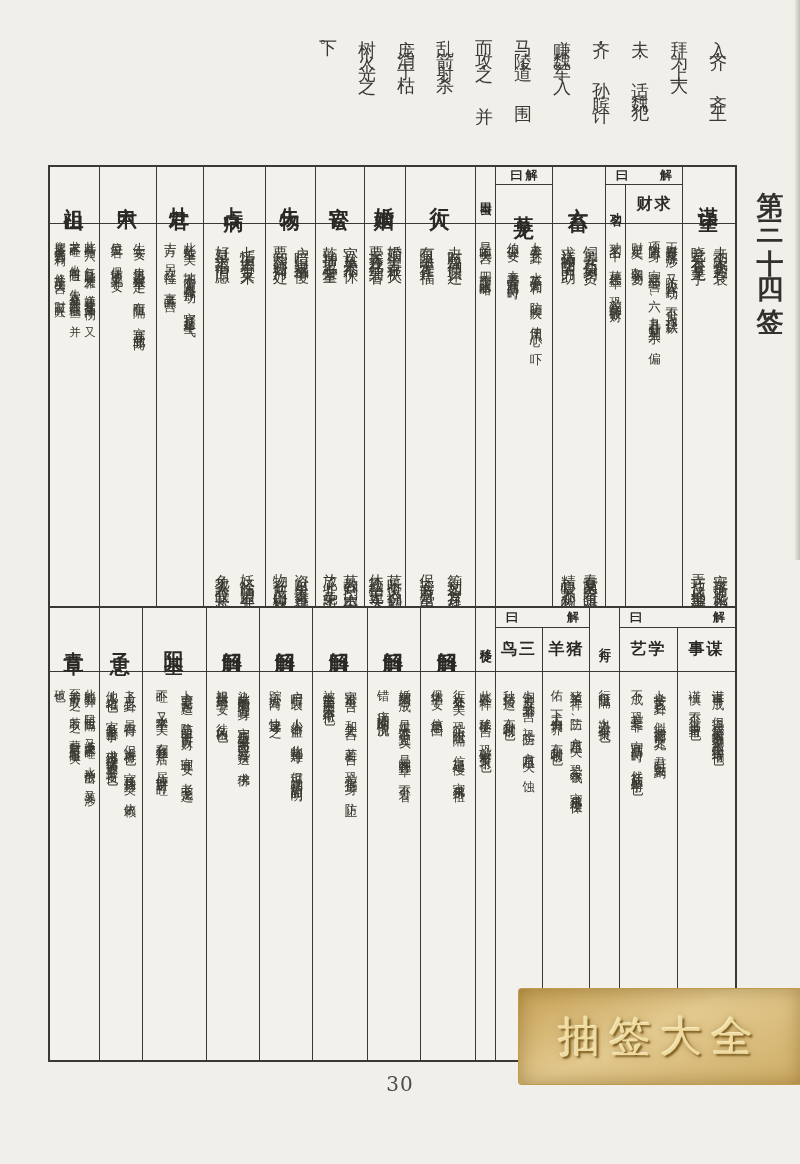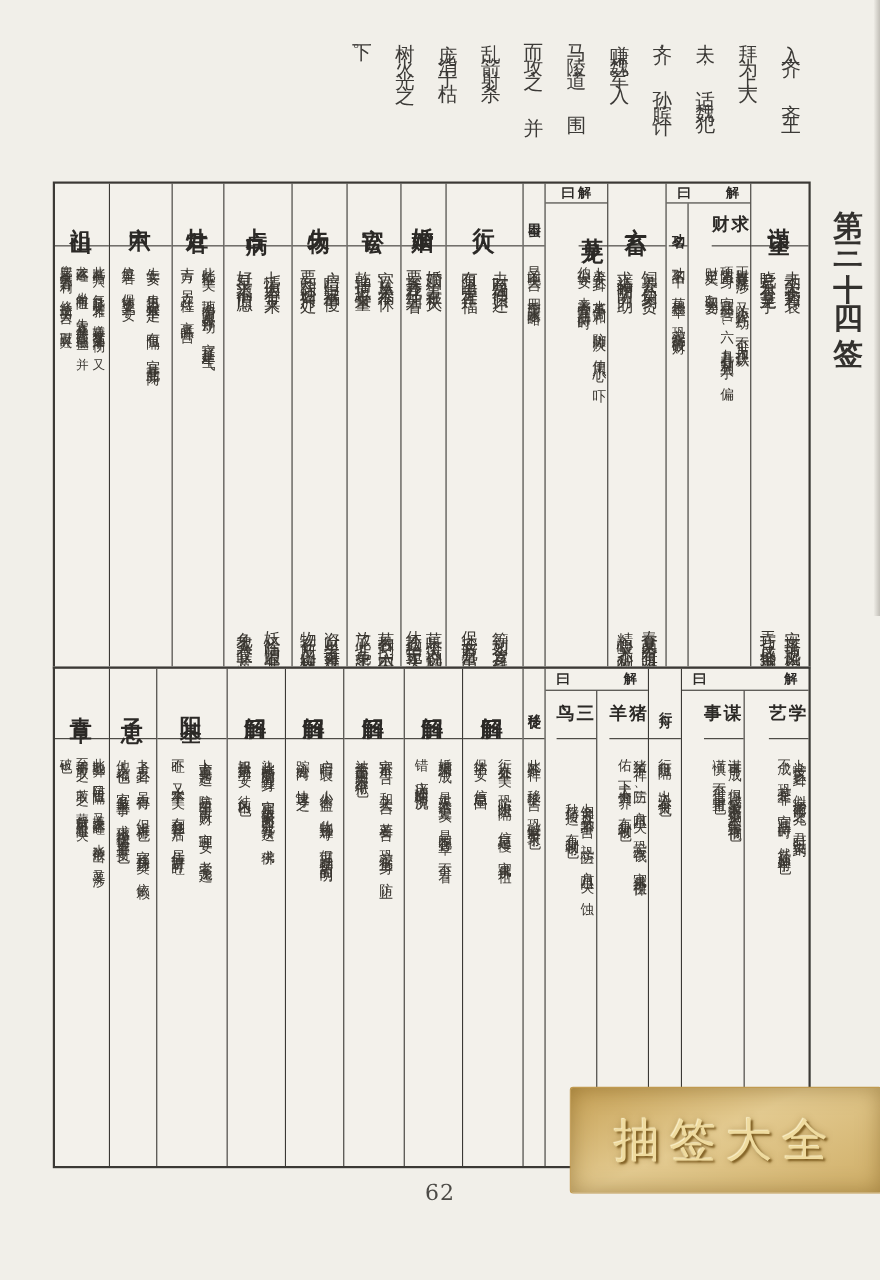--- a/index.html
+++ b/index.html
@@ -18,21 +18,21 @@
   
   .ftable{position:absolute;left:48px;width:689px;border:2px solid #3b3935;
         display:flex;box-sizing:border-box;background:#f3f1eb;}
   .ftable.upper{top:165px;height:443px;}
   .ftable.lower{top:606px;height:456px;}
   .ftable>*{border-right:1.5px solid #3b3935;box-sizing:border-box;flex:none;}
   .ftable>*:last-child{border-right:none;}
   .tcol{display:flex;flex-direction:column;}
   .tgroup{display:flex;flex-direction:column;}
   .grow{flex:1;display:flex;}
-  .grow>.tcol{border-right:1.5px solid #3b3935;box-sizing:border-box;flex:none;align-items:flex-end;}
+  .grow>.tcol{border-right:1.5px solid #3b3935;box-sizing:border-box;flex:none;}
   .grow>.tcol:last-child{border-right:none;}
   .thead{height:57px;border-bottom:1.5px solid #3b3935;display:flex;
         align-items:center;justify-content:center;flex:none;box-sizing:border-box;}
   .lower .thead{height:64px;}
   .tgroup .thead{height:39px;}
   .lower .tgroup .thead{height:44px;}
   .strip{height:18px;border-bottom:1.5px solid #3b3935;display:flex;align-items:center;
         justify-content:space-between;padding:0 10px;font-size:12px;font-weight:bold;
         box-sizing:border-box;flex:none;color:#2b2926;}
   .lower .strip{height:20px;}
@@ -413,21 +413,21 @@
             <span class="seg" data-name="text-segment">此处不祥 移徒不吉 恐破财有失丁也</span>
           </div>
         </div>
       </div>
       <div class="tgroup" data-name="header-group" style="width: 94px;">
         <div class="strip" data-name="strip-header">
           <span data-name="strip-char">曰</span>
           <span data-name="strip-char">解</span>
         </div>
         <div class="grow" data-name="group-columns">
-          <div class="tcol kind-note" data-name="column-sanniao" style="width: 47px; gap: 40px;">
+          <div class="tcol kind-note" data-name="column-sanniao" style="width: 47px;">
             <div class="thead" data-name="header-sanniao">
               <div class="ph" data-name="header-label">鸟三</div>
             </div>
             <div class="tbody" data-name="body-sanniao">
               <div class="vline" data-name="text-line">
                 <span class="seg" data-name="text-segment">卜饲养三鸟之卦不吉 恐防三、六月阻失 蚀</span>
               </div>
               <div class="vline" data-name="text-line">
                 <span class="seg" data-name="text-segment">秋后转运 有小利收也</span>
               </div>
@@ -457,46 +457,46 @@
             <span class="seg" data-name="text-segment">行舟阻隔 出入恐有失也</span>
           </div>
         </div>
       </div>
       <div class="tgroup" data-name="header-group" style="width: 115px;">
         <div class="strip" data-name="strip-header">
           <span data-name="strip-char">曰</span>
           <span data-name="strip-char">解</span>
         </div>
         <div class="grow" data-name="group-columns">
+          <div class="tcol kind-note" data-name="column-xueyi" style="width: 58px;">
+            <div class="thead" data-name="header-xueyi">
+              <div class="ph" data-name="header-label">艺学</div>
+            </div>
+            <div class="tbody" data-name="body-xueyi">
+              <div class="vline" data-name="text-line">
+                <span class="seg" data-name="text-segment">卜学技艺之卦 似病龙行雨之兆 君时运未到</span>
+              </div>
+              <div class="vline" data-name="text-line">
+                <span class="seg" data-name="text-segment">不成 恐惹是非 宜守旧待时 然后从师学也</span>
+              </div>
+            </div>
+          </div>
           <div class="tcol kind-note" data-name="column-moushi" style="width: 57px;">
             <div class="thead" data-name="header-moushi">
               <div class="ph" data-name="header-label">事谋</div>
             </div>
             <div class="tbody" data-name="body-moushi">
               <div class="vline" data-name="text-line">
                 <span class="seg" data-name="text-segment">谋事可成 但恐成后被人诱骗歹人生端寄祸也</span>
               </div>
               <div class="vline" data-name="text-line">
                 <span class="seg" data-name="text-segment">谨慎 不可信直中直也</span>
               </div>
             </div>
           </div>
-          <div class="tcol kind-note" data-name="column-xueyi" style="width: 58px;">
-            <div class="thead" data-name="header-xueyi">
-              <div class="ph" data-name="header-label">艺学</div>
-            </div>
-            <div class="tbody" data-name="body-xueyi">
-              <div class="vline" data-name="text-line">
-                <span class="seg" data-name="text-segment">卜学技艺之卦 似病龙行雨之兆 君时运未到</span>
-              </div>
-              <div class="vline" data-name="text-line">
-                <span class="seg" data-name="text-segment">不成 恐惹是非 宜守旧待时 然后从师学也</span>
-              </div>
-            </div>
-          </div>
         </div>
       </div>
     </div>
-  <div class="pagenum" data-name="page-number">62</div>
+  <div class="pagenum" data-name="page-number">30</div>
   <div class="watermark" data-name="watermark-badge">
     <span data-name="watermark-text">抽签大全</span>
   </div>
 </div>
 
 </body></html>

